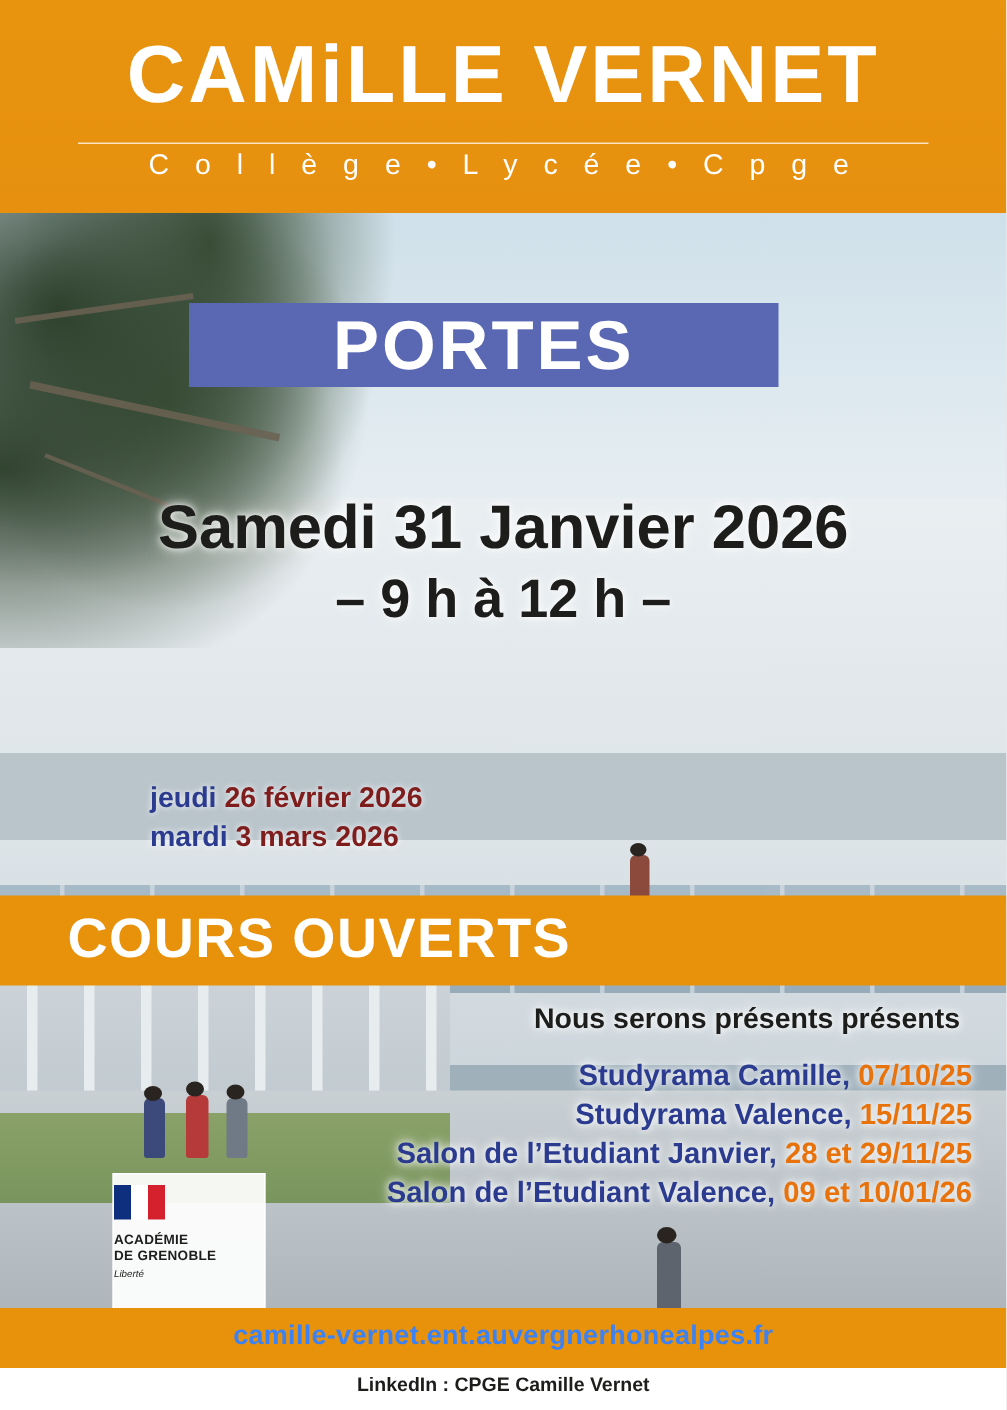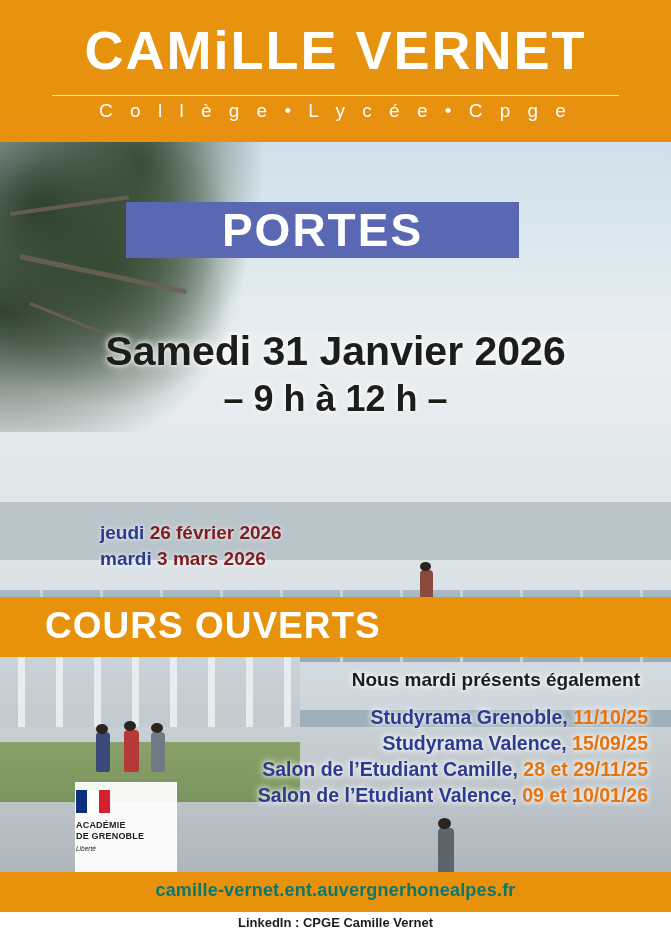--- a/index.html
+++ b/index.html
@@ -277,21 +277,21 @@
     left: 0; top: 872px;
     width: 671px;
     height: 40px;
     background: #e8920c;
   }
   .footer-url {
     position: absolute;
     left: 0; top: 880px;
     width: 671px;
     text-align: center;
-    color: #0f766e;
+    color: #3b82f6;
     font-size: 18px;
     font-weight: bold;
     letter-spacing: .2px;
     white-space: nowrap;
   }
   .footer-linkedin {
     position: absolute;
     left: 0; top: 915px;
     width: 671px;
     text-align: center;
@@ -372,32 +372,32 @@
 
     <div class="cours-dates">
       <div>
         <span>jeudi </span><span class="accent">26 février 2026</span>
       </div>
       <div>
         <span>mardi </span><span class="accent">3 mars 2026</span>
       </div>
     </div>
 
-    <div class="presence-title">Nous mardi présents également</div>
+    <div class="presence-title">Nous serons présents présents</div>
     <div class="presence-list">
       <div>
-        <span>Studyrama Grenoble,</span>
-        <span class="accent">11/10/25</span>
+        <span>Studyrama Camille,</span>
+        <span class="accent">07/10/25</span>
       </div>
       <div>
         <span>Studyrama Valence,</span>
-        <span class="accent">15/09/25</span>
-      </div>
-      <div>
-        <span>Salon de l’Etudiant Camille,</span>
+        <span class="accent">15/11/25</span>
+      </div>
+      <div>
+        <span>Salon de l’Etudiant Janvier,</span>
         <span class="accent">28 et 29/11/25</span>
       </div>
       <div>
         <span>Salon de l’Etudiant Valence,</span>
         <span class="accent">09 et 10/01/26</span>
       </div>
     </div>
 
     <div class="acad-logo">
       <div class="flag"></div>

